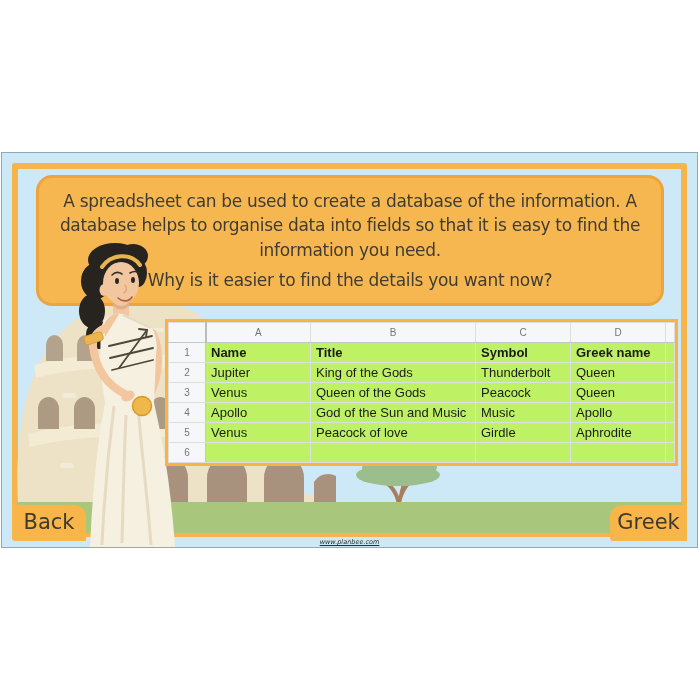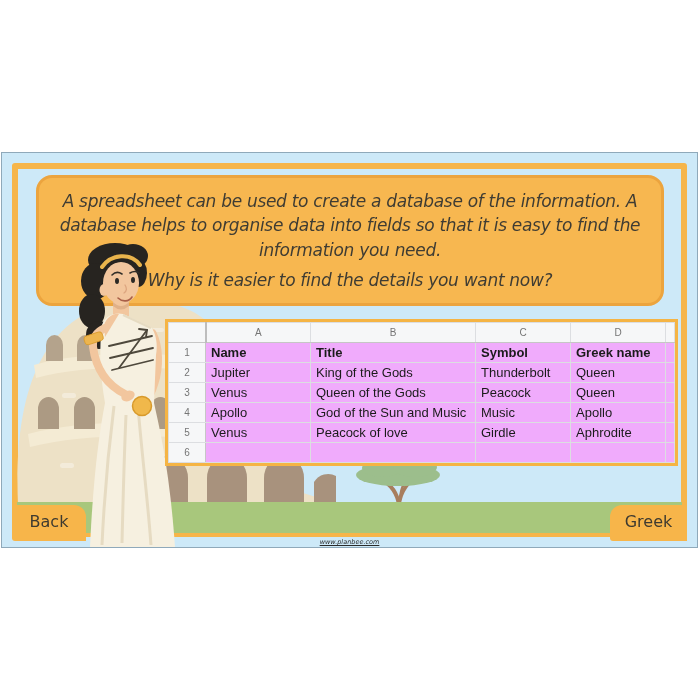--- a/index.html
+++ b/index.html
@@ -6,38 +6,38 @@
   .page{position:relative;width:700px;height:700px;background:#ffffff;overflow:hidden;
         font-family:"DejaVu Sans",sans-serif;}
   .slide{position:absolute;top:152px;left:1px;width:695px;height:394px;
          background:#cde9f8;border:1px solid #8fa9ba;overflow:hidden;}
   .frame{position:absolute;inset:10px;border:6px solid #f6b54a;border-radius:3px;z-index:1;}
   .scene-svg{position:absolute;top:0;left:0;z-index:2;}
   .grass{position:absolute;left:15px;right:15px;top:349px;height:31px;background:#a8c77c;z-index:3;}
   .infobox{position:absolute;left:34px;top:22px;width:628px;height:131px;box-sizing:border-box;
            background:#f7b750;border:3px solid #eca43e;border-radius:16px;z-index:4;
            display:flex;flex-direction:column;justify-content:center;
-           padding:6px 18px;text-align:center;color:#3f3c33;font-style:italic;}
+           padding:6px 18px;text-align:center;color:#3f3c33;}
   .infobox p{margin:0;font-size:17px;line-height:1.42;letter-spacing:-0.3px;font-weight:500;}
   .infobox .q{margin-top:6px;}
   .goddess-svg{position:absolute;top:0;left:0;z-index:5;pointer-events:none;}
   .sheet{position:absolute;left:163px;top:166px;z-index:6;background:#ffffff;
          border:3px solid #f5b444;}
   .sheet table{border-collapse:collapse;table-layout:fixed;width:506px;
                font-family:"Liberation Sans",sans-serif;font-size:13px;color:#1b1b1b;}
   .sheet td{border:1px solid #dcdee1;height:19px;padding:0 0 0 5px;overflow:hidden;
-            white-space:nowrap;background:#f0abfc;line-height:19px;}
+            white-space:nowrap;background:#bef264;line-height:19px;}
   .sheet td.hd{background:#f6f7f8;color:#757575;font-size:10px;text-align:center;padding:0;}
   .sheet tr.colrow td{height:18px;}
   .sheet td.corner{border-right:2px solid #bdbdbd;border-bottom:1px solid #bdbdbd;}
   .sheet tr.colrow td.hd{border-bottom:1px solid #c6c6c6;}
   .sheet td.rowhd{border-right:1px solid #c6c6c6;}
   .sheet tr.r1 td.c{font-weight:bold;}
   .nav{position:absolute;top:352px;height:36px;background:#f7b54a;border:none;z-index:7;
-       font-family:"DejaVu Sans",sans-serif;font-size:16px;color:#3e3a30;cursor:pointer;
+       font-family:"DejaVu Sans",sans-serif;font-size:21px;color:#3e3a30;cursor:pointer;
        padding:0 0 3px 0;}
   .nav.back{left:10px;width:74px;border-radius:0 12px 0 3px;}
   .nav.next{right:10px;width:77px;border-radius:12px 0 0 3px;}
   .footer-link{position:absolute;bottom:1px;left:50%;transform:translateX(-50%);z-index:8;
                font-size:6.5px;color:#2a2a2a;text-decoration:underline;cursor:pointer;font-style:italic;}
 </style>
 </head>
 <body>
 
 <div class="page">

